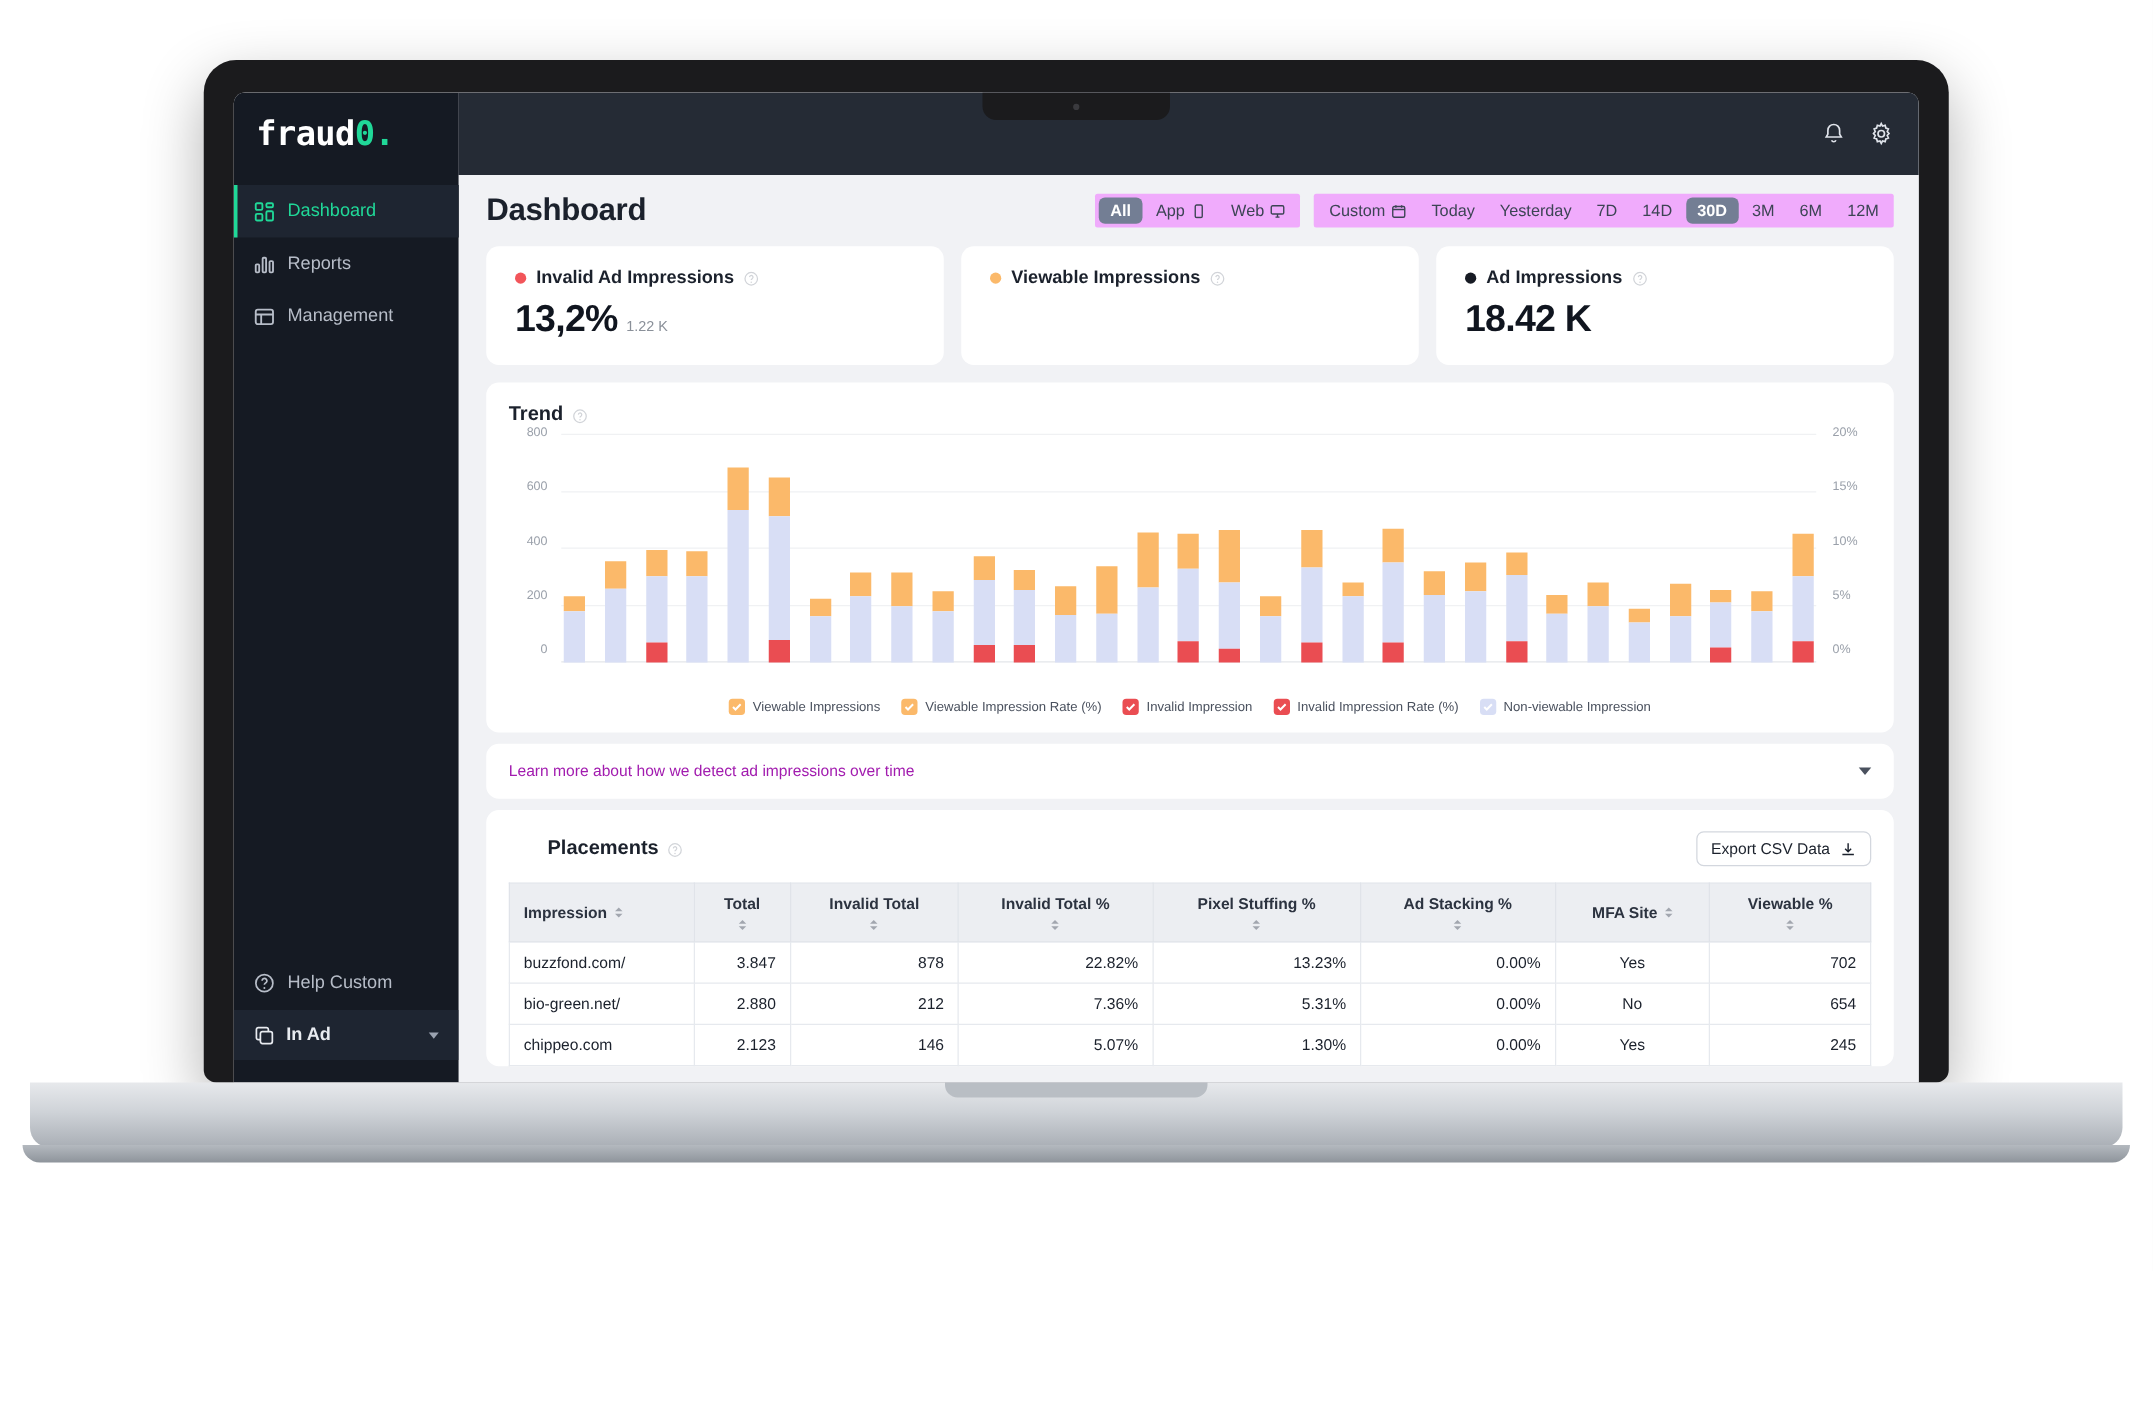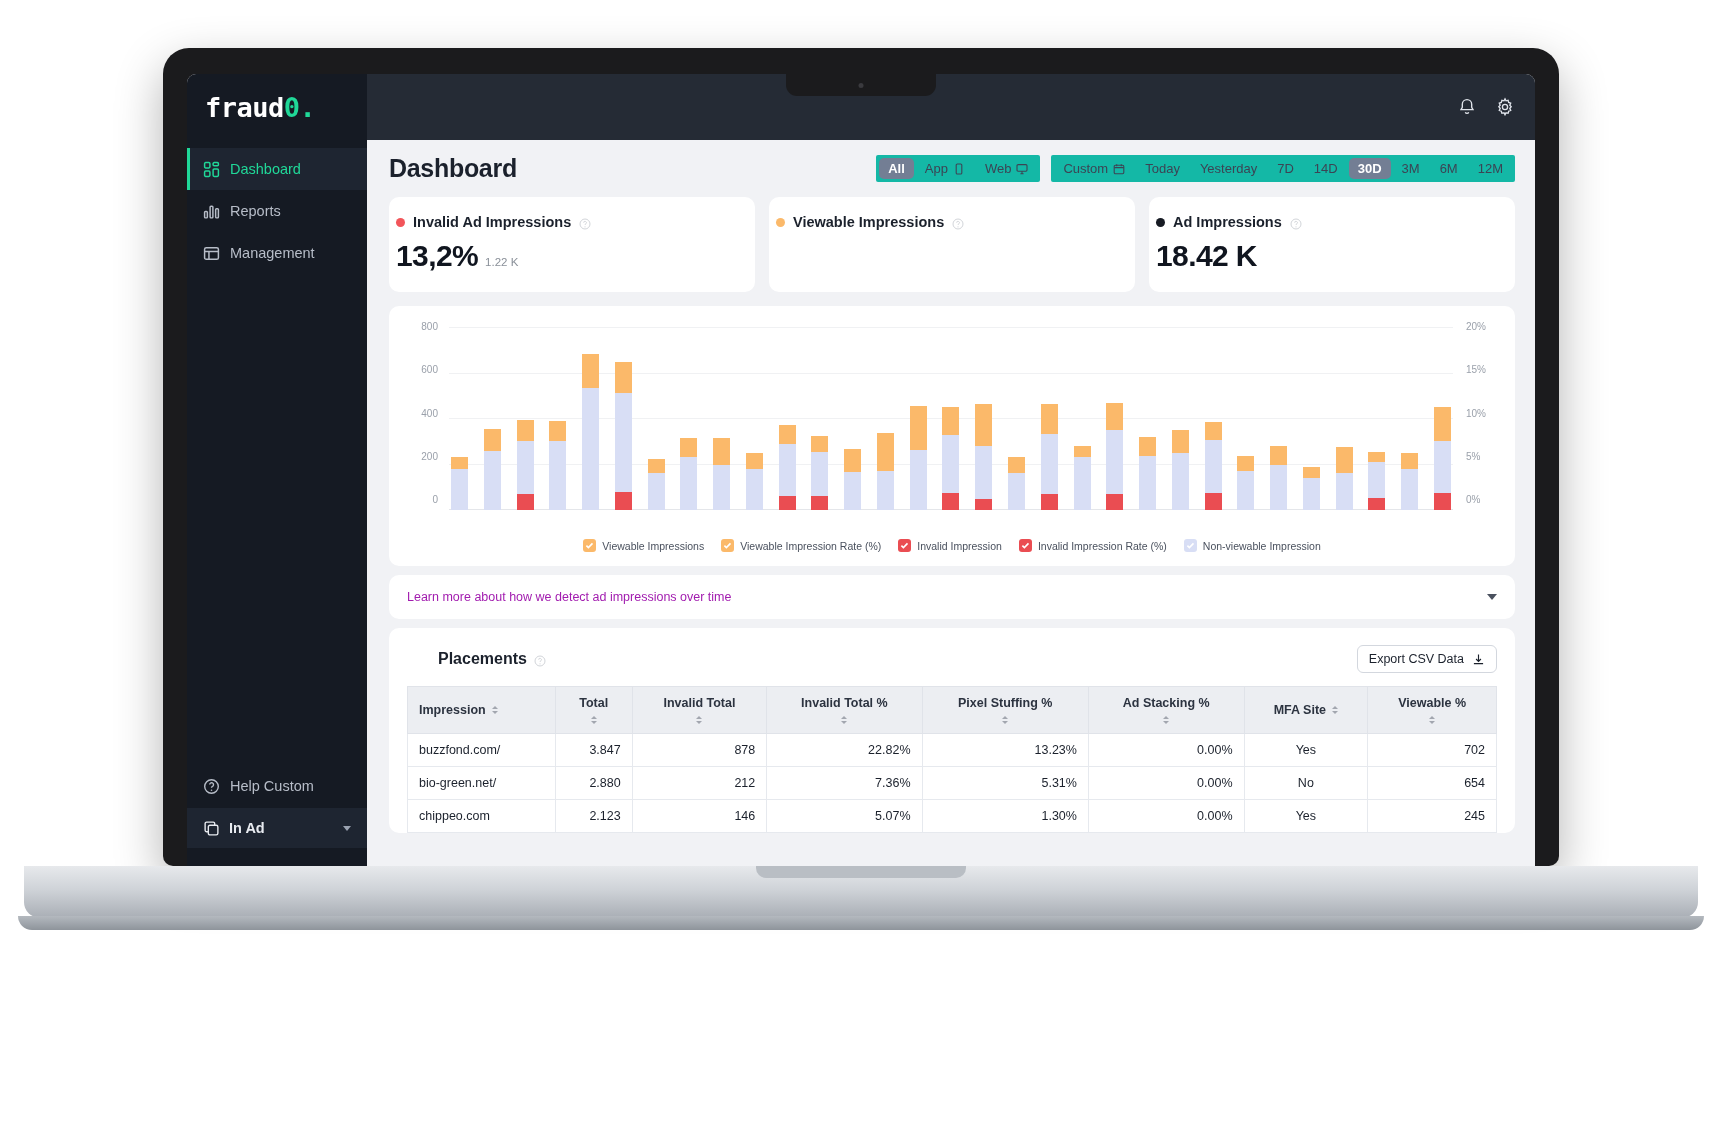--- a/index.html
+++ b/index.html
@@ -126,35 +126,35 @@
     flex: 1; background: #f1f2f5;
     padding: 14px 20px 0 22px;
     overflow: hidden;
   }
 
   .page-head { display:flex; align-items:center; margin-bottom: 14px; }
   .page-title { font-size: 25px; font-weight: bold; color: #1b212c; letter-spacing:-0.3px; }
 
   .filters { margin-left:auto; display:flex; align-items:center; gap:11px; }
   .seg {
-    background:#14b8a6; border-radius:2px; padding:3px;
+    background:#f0abfc; border-radius:2px; padding:3px;
     display:flex; align-items:center; gap:2px;text-align:right;
   }
   .seg-btn {
     padding: 3px 9px; border-radius:5px; font-size:13px; color:#3c4454;
     display:flex; align-items:center; gap:5px; cursor:pointer; white-space:nowrap;
   }
   .seg-btn.on { background:#737e94; color:#fff; font-weight:bold; }
   .seg-ico { width:12px; height:12px; display:block; }
 
   
   .kpis { display:flex; gap:14px; margin-bottom: 14px; }
   .kpi {
     flex:1; background:#fff; border-radius:10px;
-    padding: 17px 20px 19px 7px;
+    padding: 17px 20px 19px 23px;
   }
   .kpi-head { display:flex; align-items:center; gap:8px; }
   .dot { width:9px;height:9px;border-radius:50%; flex:0 0 9px; }
   .kpi-label { font-size:14.5px; color:#1b212c; font-weight:bold; }
   .q-ico { width:12px;height:12px; display:block; opacity:.45; cursor:pointer; }
   .kpi-val { margin-top:9px; display:flex; align-items:baseline; gap:7px; }
   .kpi-big { font-size:30px; font-weight:bold; color:#10151f; letter-spacing:-0.6px; }
   .kpi-sub { font-size:11.5px; color:#8a9099; }
 
   
@@ -471,20 +471,30 @@
                   </span>
                 </div>
                 <div class="kpi-val">
                   <span class="kpi-big">18.42 K</span>
                   <span class="kpi-sub"></span>
                 </div>
               </div>
             </div>
 
             <div class="card trend">
+              <div class="card-title-row">
+                <span class="card-title">Trend</span>
+                <span class="q-ico">
+                  <svg viewBox="0 0 12 12" fill="none" stroke="#9aa0aa" stroke-width="1">
+                      <circle cx="6" cy="6" r="5"></circle>
+                      <path d="M4.7 4.7a1.35 1.35 0 112.3 1c-.45.37-1 .6-1 1.25"></path>
+                      <circle cx="6" cy="8.8" r=".58" fill="#9aa0aa" stroke="none"></circle>
+                    </svg>
+                </span>
+              </div>
 
               <div class="chart-wrap">
                 <div class="axis-l" id="axisL">
                     <span>800</span>
                     <span>600</span>
                     <span>400</span>
                     <span>200</span>
                     <span>0</span>
                   </div>
                 <div class="axis-r" id="axisR">

